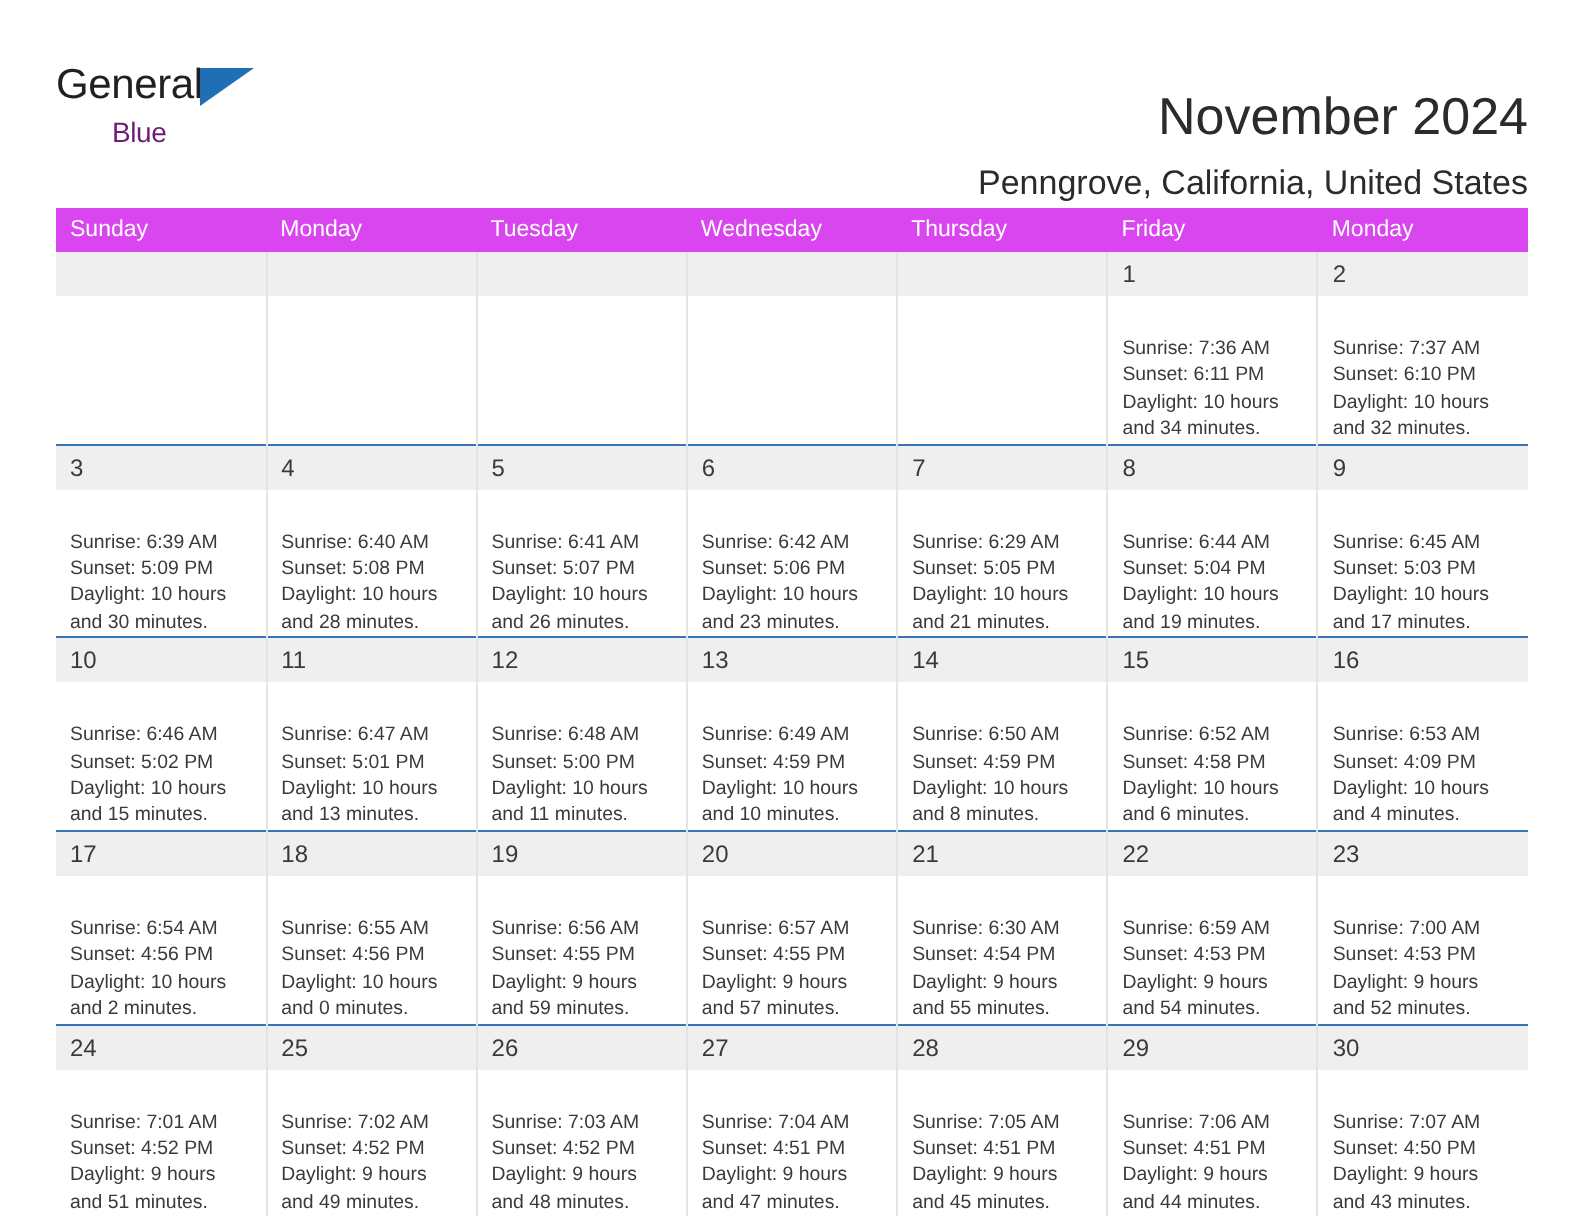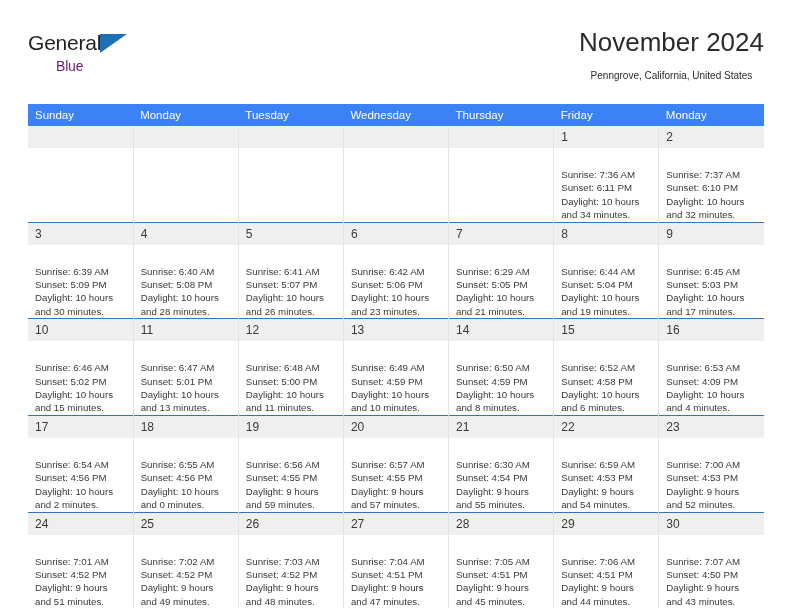--- a/index.html
+++ b/index.html
@@ -56,51 +56,51 @@
   .brand-line2 {
     font-size: 14px;
     line-height: 22px;
     color: #701a75;
     letter-spacing: -0.2px;
     padding-left: 28px;
   }
   .title-block {
     position: absolute;
     right: 0;
-    top: 0;
+    top: 16px;
     text-align: right;
   }
   .cal-title {
     font-size: 26px;
     line-height: 32px;
     color: #2b2b2b;
     font-weight: normal;
     margin: 0;
     white-space: nowrap;
   }
   .cal-subtitle {
-    font-size: 10px;
+    font-size: 17px;
     line-height: 18px;
     color: #2b2b2b;
     margin: 9px 0 0 0;
     white-space: nowrap;
     text-align: center;
   }
 
   
   .calendar {
     position: absolute;
     left: 28px;
     top: 104px;
     width: 736px;
     border-collapse: collapse;
     table-layout: fixed;
   }
   .calendar th {
-    background: #3b82f6;
+    background: #d946ef;
     color: #ffffff;
     font-weight: normal;
     font-size: 11.5px;
     text-align: left;
     padding: 5px 0 5px 7px;
     height: 11px;
     border: none;
   }
   .calendar td {
     vertical-align: top;

